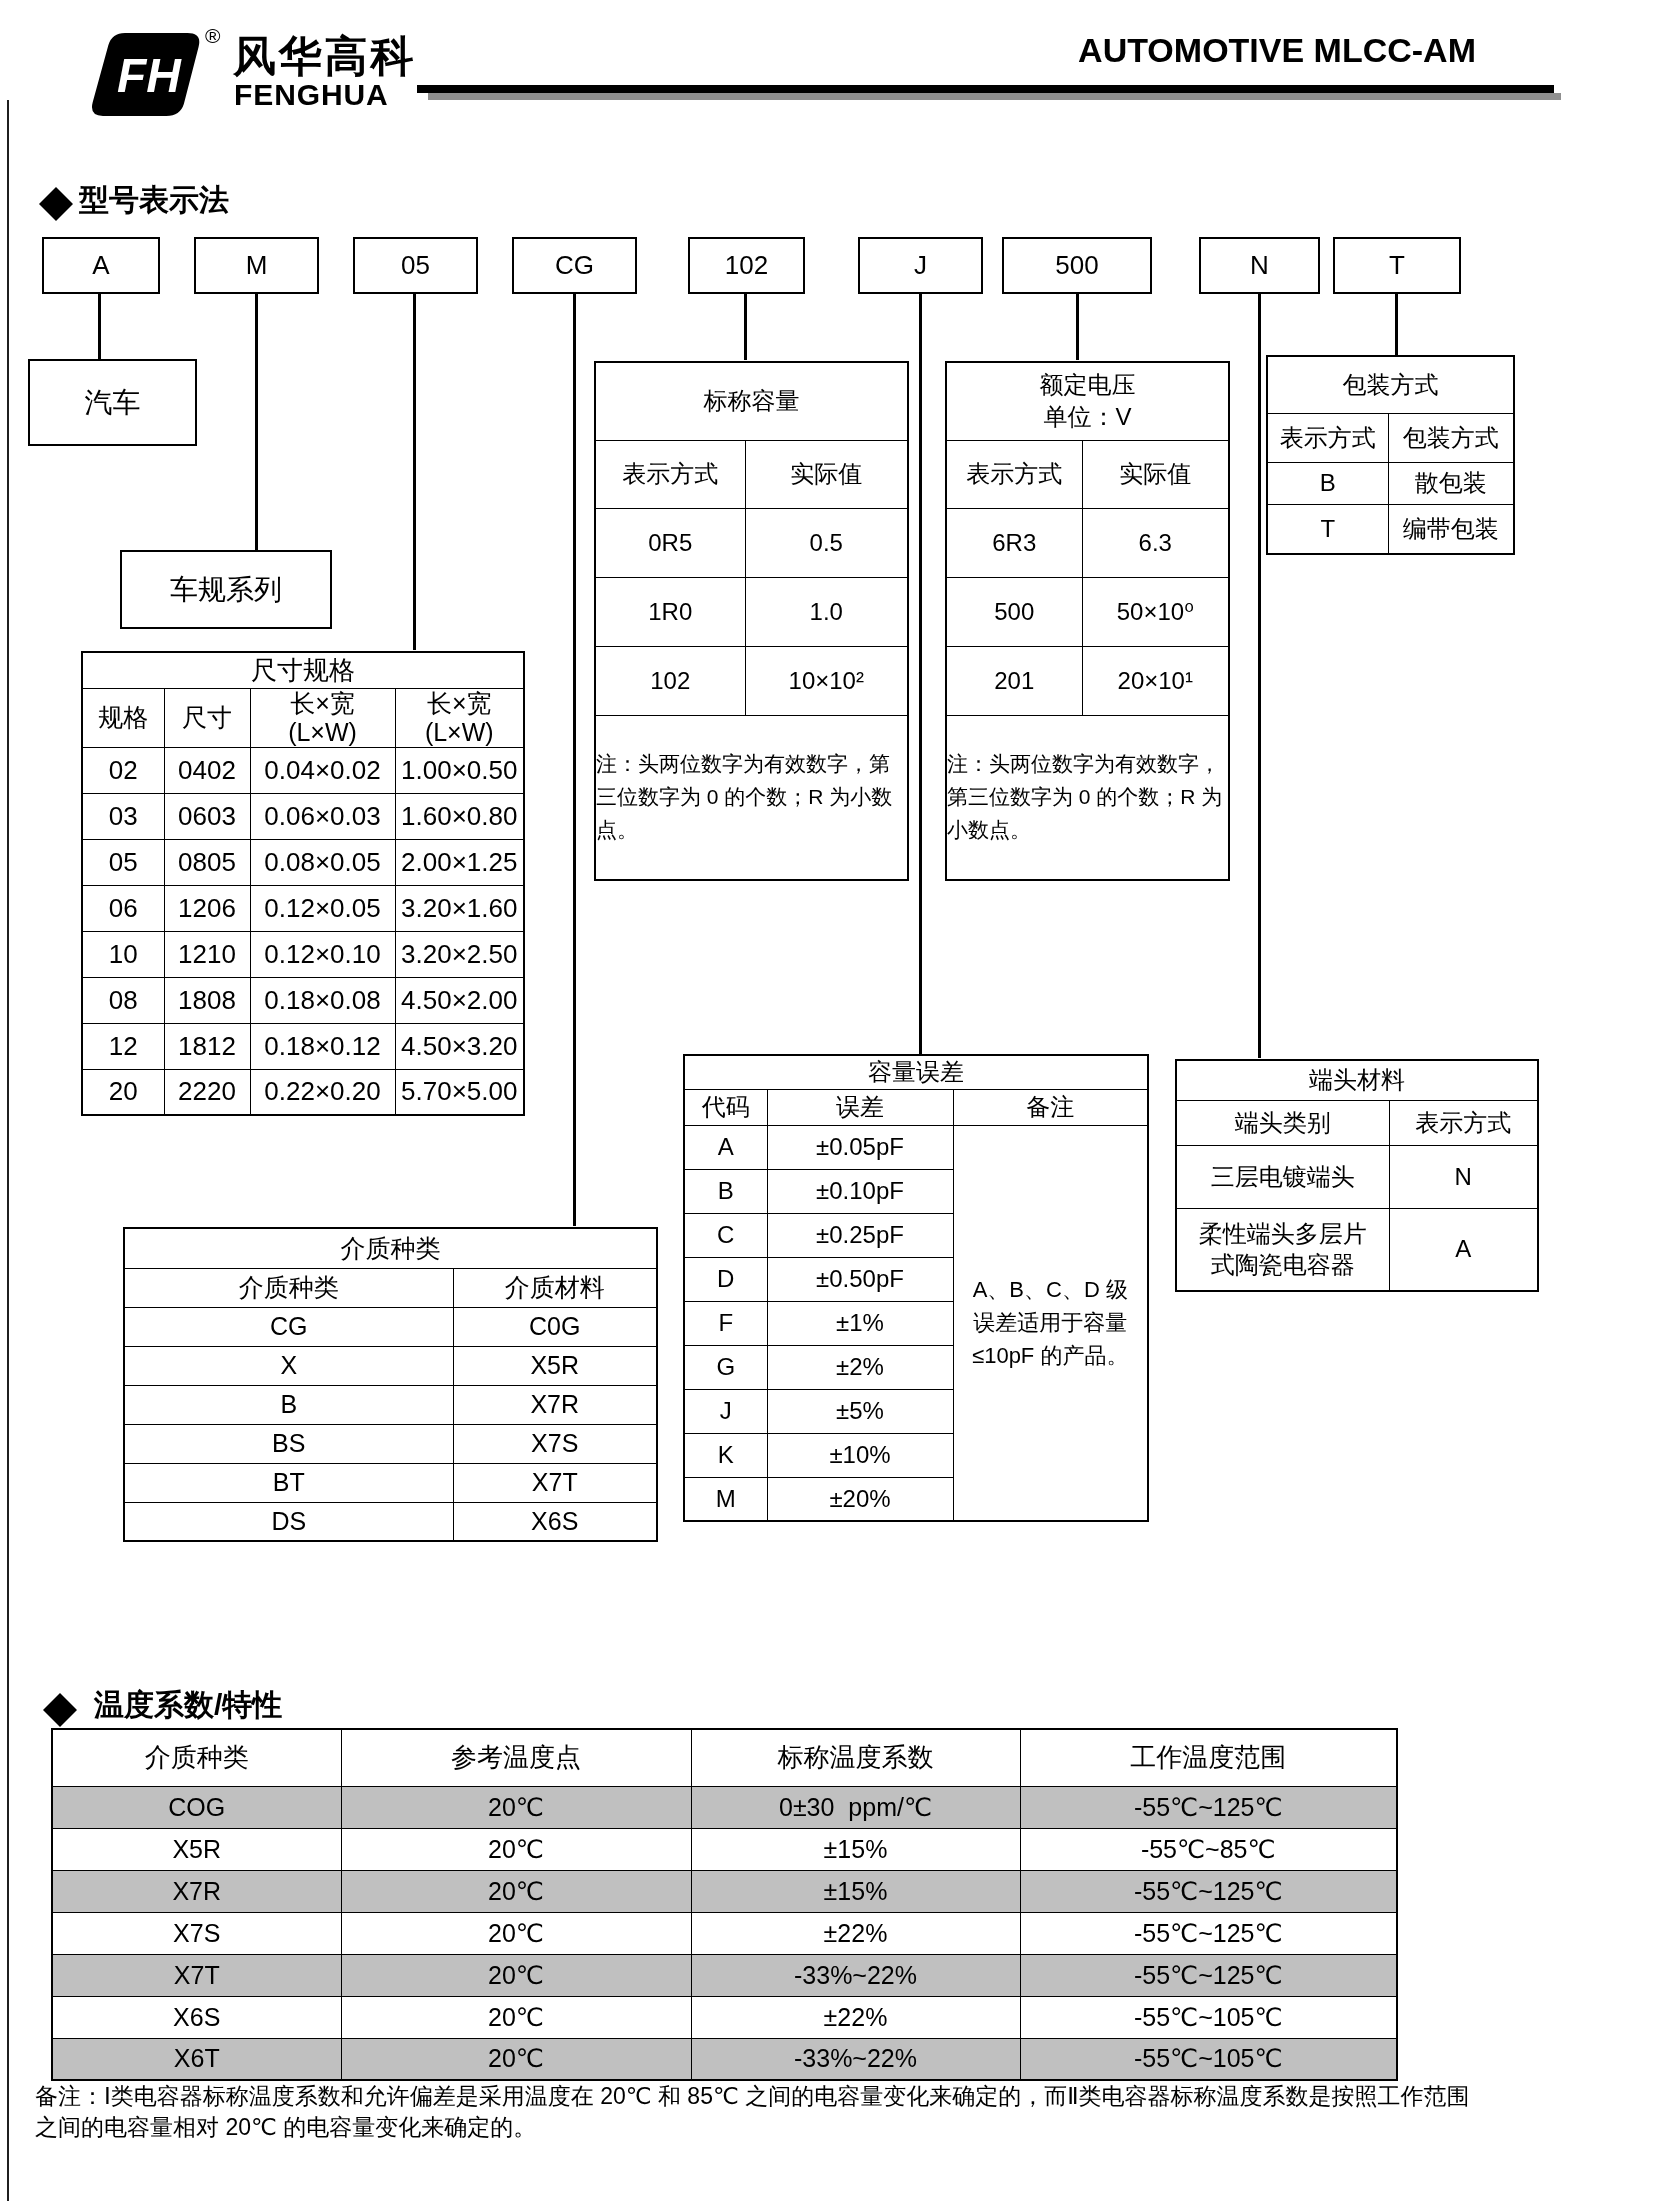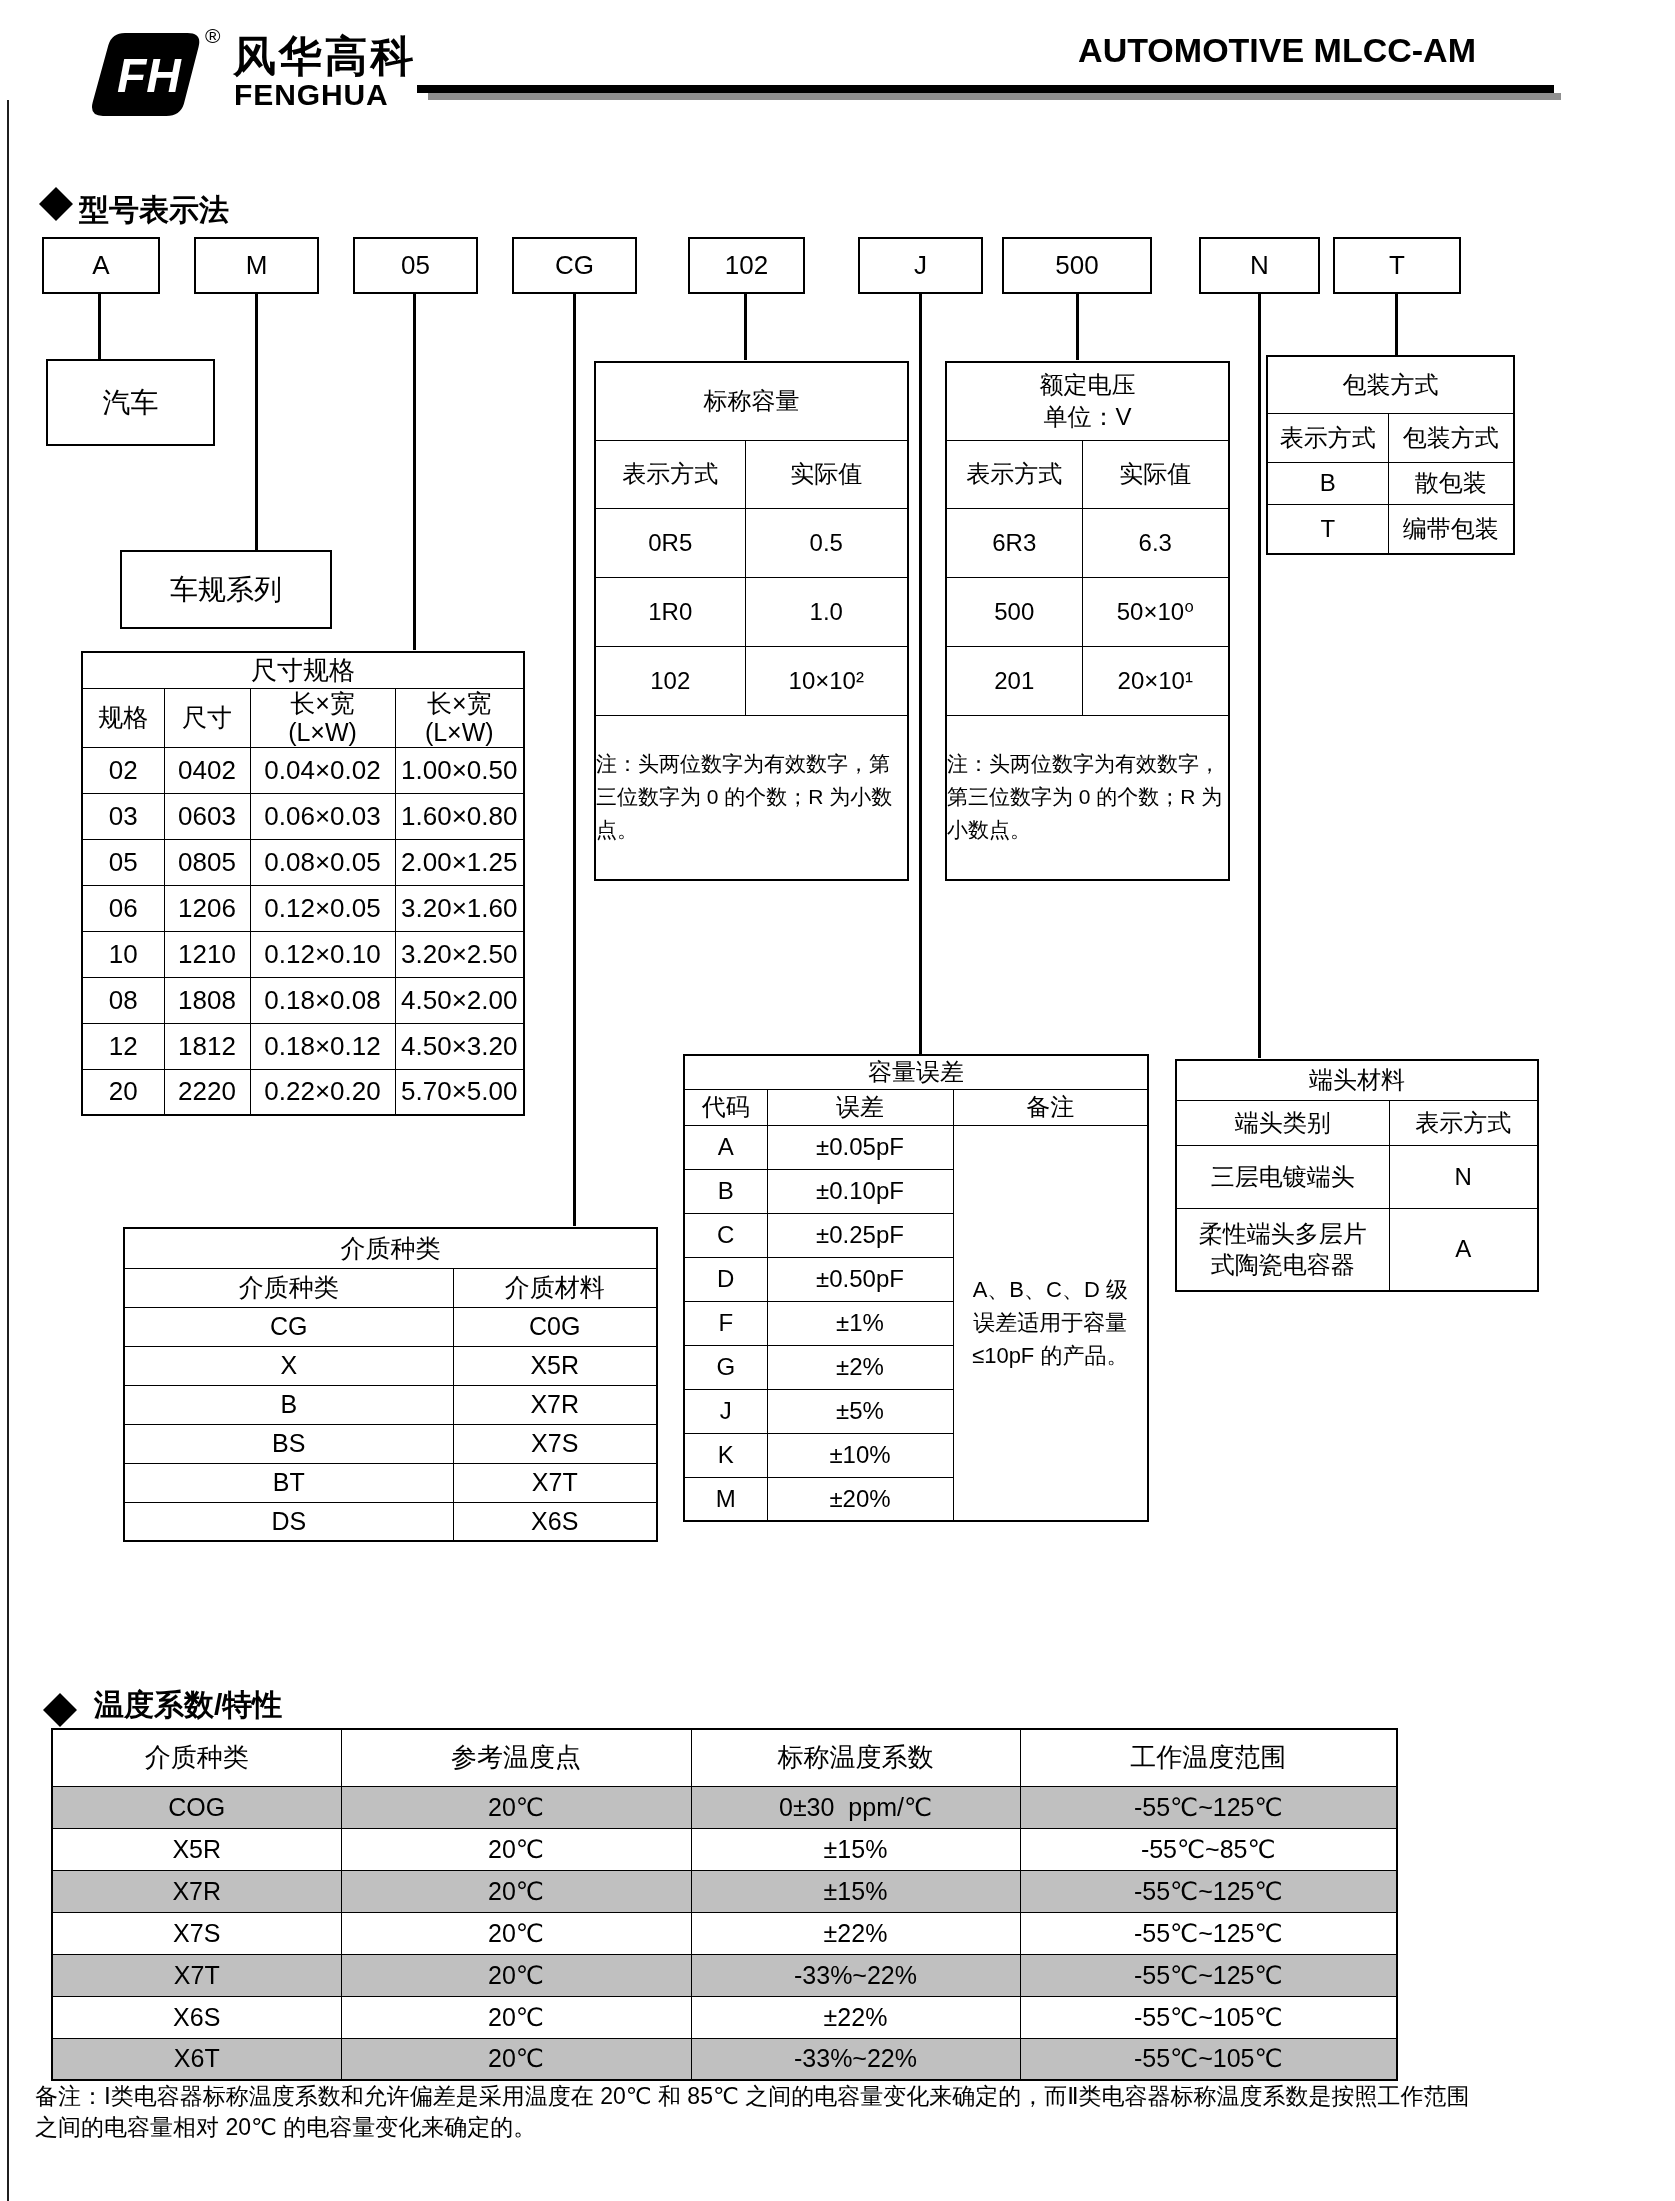--- a/index.html
+++ b/index.html
@@ -15,29 +15,29 @@
   #brand-cn { left:233px; top:28px; font-size:43px; font-weight:bold; letter-spacing:2.8px; }
   #brand-en { left:234px; top:78px; font-size:30px; font-weight:bold; letter-spacing:0.9px; }
   #divider-black { left:417px; top:85px; width:1137px; height:8.3px; background:#000; }
   #divider-gray { left:428px; top:93px; width:1133px; height:7.4px; background:#8f8f8f; }
   #doc-title { left:1015px; top:31px; width:461px; text-align:right; font-size:34px; font-weight:bold; }
 
   
   .diamond { width:24px; height:24px; background:#000; transform:rotate(45deg); }
   .sec-head { font-size:30px; font-weight:bold; }
   #model-diamond { left:44px; top:192px; }
-  #model-heading { left:79px; top:190px; }
+  #model-heading { left:79px; top:180px; }
   #temp-diamond { left:48px; top:1698px; }
   #temp-heading { left:94px; top:1685px; }
 
   
   .pcode { top:237px; height:57px; border:2.8px solid #000; display:flex; align-items:center; justify-content:center; font-size:26px; background:#fff; box-sizing:border-box; }
   
   .flowbox { border:2.8px solid #000; display:flex; align-items:center; justify-content:center; font-size:28px; background:#fff; box-sizing:border-box; }
-  #flow-automobile { left:46px; top:359px; width:169px; height:87px; }
+  #flow-automobile { left:28px; top:359px; width:169px; height:87px; }
   #flow-series { left:120px; top:550px; width:212px; height:79px; }
   .vline { width:2.8px; background:#000; }
 
   
   table.tbl { position:absolute; border-collapse:collapse; table-layout:fixed; background:#fff; text-align:center; }
   table.tbl td, table.tbl th { border:1.8px solid #000; padding:0; font-weight:normal; vertical-align:middle; overflow:hidden; }
   table.tbl { border:2.8px solid #000; }
   td.note { text-align:left; vertical-align:top; padding:7.4px 9.2px 0 9.2px; line-height:1.55; }
 
   #capacity-table { left:594px; top:361px; width:314px; font-size:24px; }

